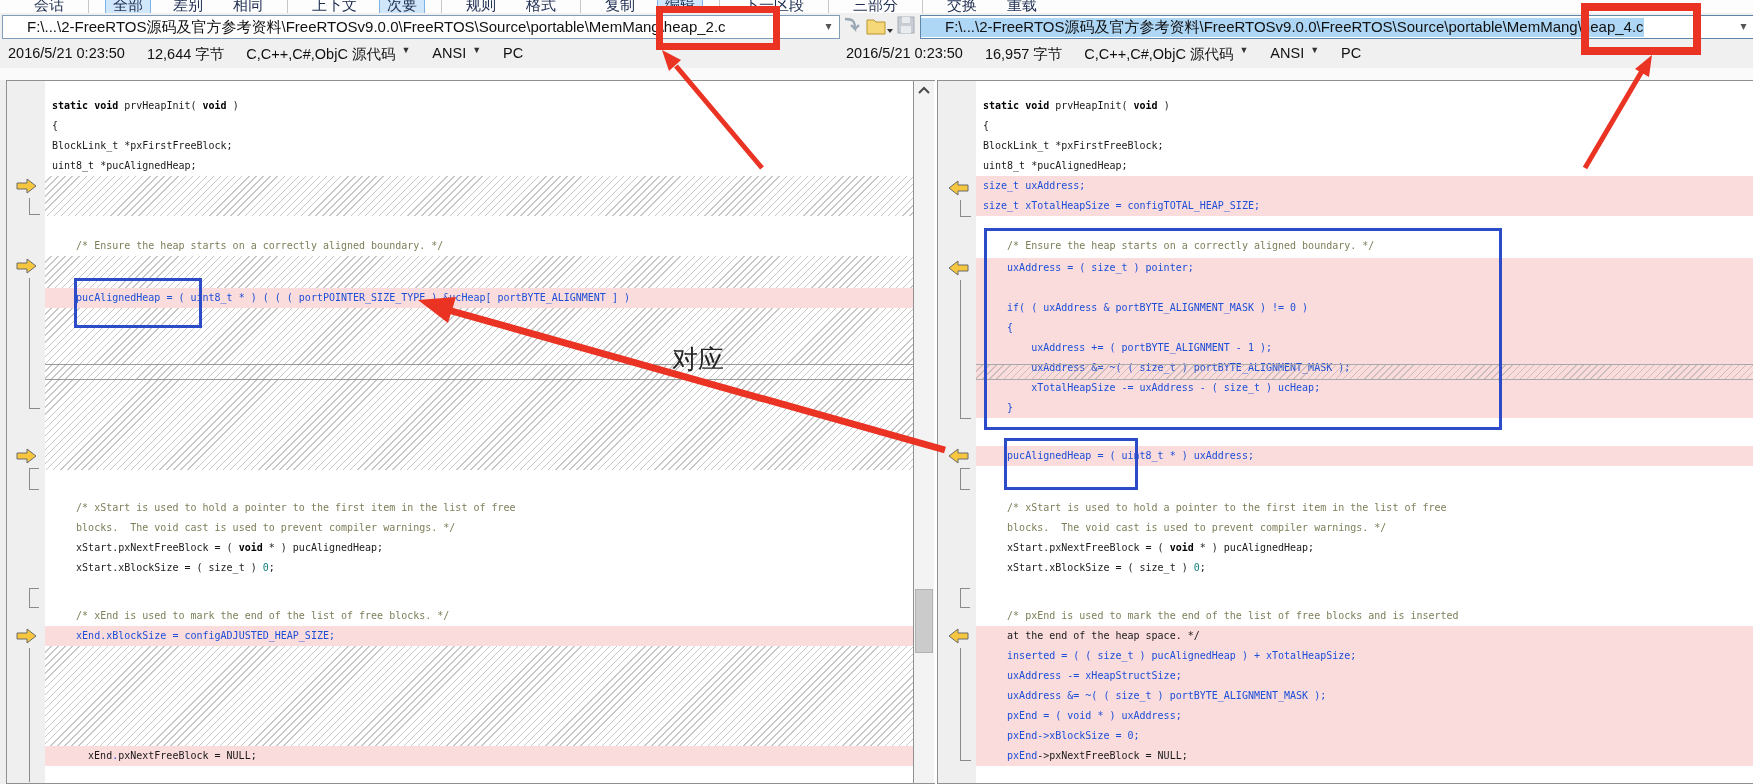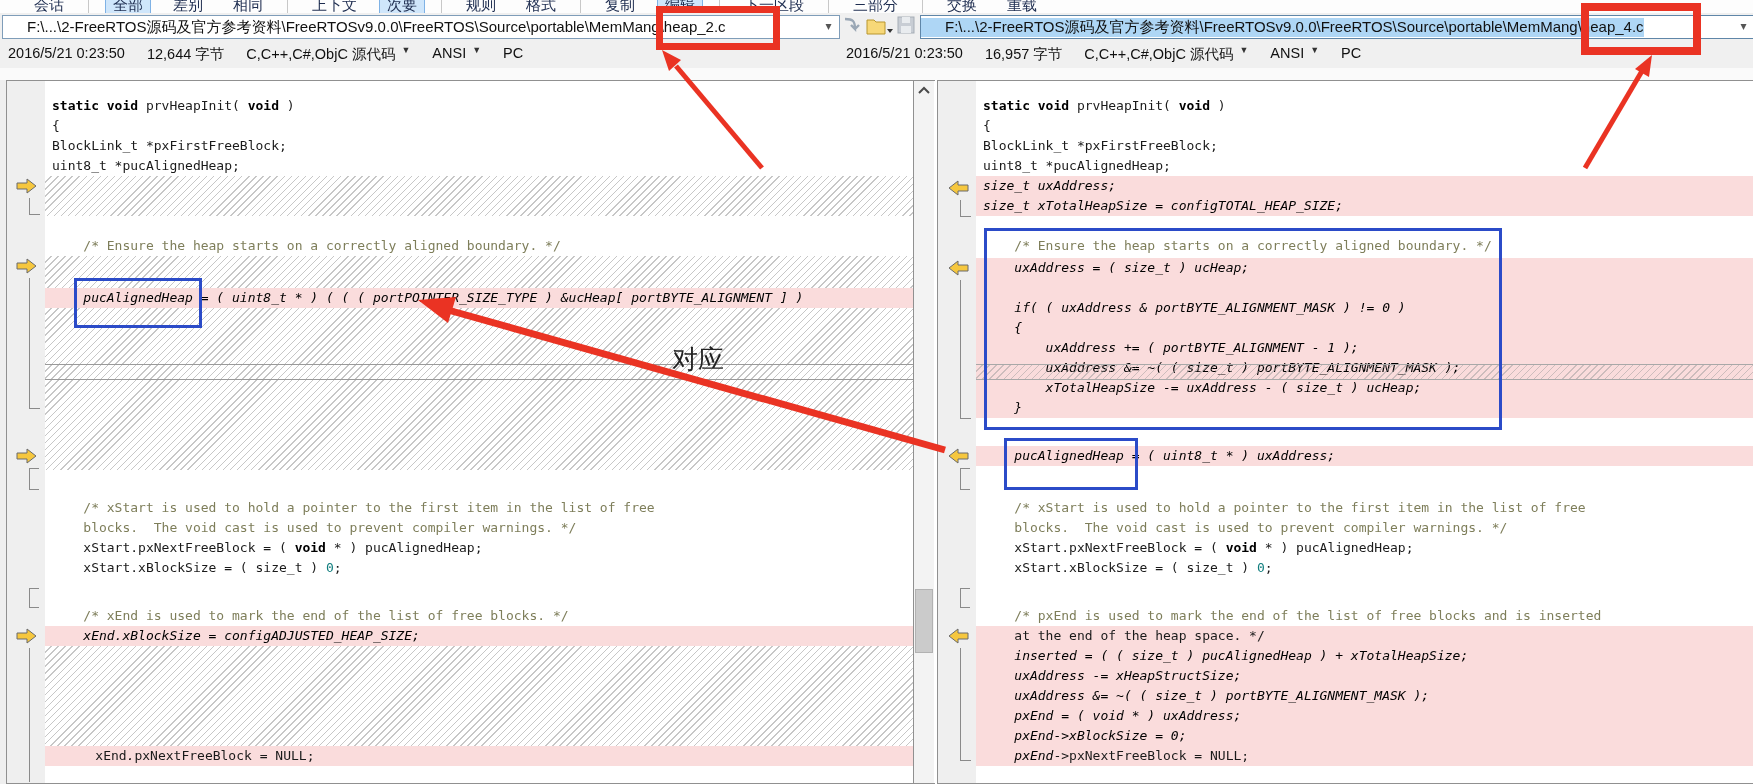--- a/index.html
+++ b/index.html
@@ -34,32 +34,32 @@
   .gutter{position:absolute;left:0;top:0;width:38px;height:702px;background:#efefef;}
   .codearea{position:absolute;top:0;bottom:0;overflow:hidden;background:#fff;}
   #code-left{left:38px;width:868px;}
   #code-right{left:38px;width:778px;}
   .vline-sb{position:absolute;left:906px;top:0;width:1px;height:702px;background:#909090;}
   #scrollbar{position:absolute;left:907px;top:0;width:20px;height:702px;background:#f3f3f3;}
   #sb-up{position:absolute;left:2px;top:2px;width:16px;height:16px;}
   #sb-thumb{position:absolute;left:1px;top:508px;width:18px;height:64px;background:#cbcbcb;border:1px solid #b2b2b2;box-sizing:border-box;}
   
   .row{position:absolute;left:0;right:0;height:20px;white-space:pre;
-       font-family:"DejaVu Sans Mono","Liberation Mono",monospace;font-size:13px;line-height:20px;color:#1a1a1a;padding-left:7px;}
+       font-family:"DejaVu Sans Mono","Liberation Mono",monospace;font-size:10px;line-height:20px;color:#1a1a1a;padding-left:7px;}
   .row.pink{background:#fadcdc;}
   .hatchrow{position:absolute;left:0;right:0;
        background:repeating-linear-gradient(135deg,#ffffff 0px,#ffffff 4px,#c7c7c7 4px,#c7c7c7 5px);}
   .bandrow{position:absolute;left:0;right:0;border-top:1px solid #9a9a9a;border-bottom:1px solid #9a9a9a;
        background:repeating-linear-gradient(135deg,#ffffff 0px,#ffffff 4px,#c7c7c7 4px,#c7c7c7 5px);box-sizing:border-box;}
   .bandoverlay{position:absolute;left:0;right:0;border-top:1px solid #a8a8a8;border-bottom:1px solid #a8a8a8;
        background:repeating-linear-gradient(135deg,rgba(255,255,255,0) 0 4px,rgba(150,150,150,.45) 4px 5px);
        box-sizing:border-box;z-index:5;}
   .seg-k{font-weight:bold;color:#000;}
   .seg-c{color:#7e7e5a;}
-  .seg-r{color:#000000;font-style:italic;}
+  .seg-r{color:#1d4ed8;}
   .seg-t{color:#0f7d7d;}
   .seg-p{color:#1a1a1a;}
   
   .gmark-arrow{position:absolute;left:8px;width:24px;height:15px;}
   .gmark-arrow svg{display:block;}
   .g-L{position:absolute;left:22px;width:10px;border-left:1px solid #8a8a8a;border-bottom:1px solid #8a8a8a;}
   .g-br{position:absolute;left:22px;width:9px;border-left:1px solid #8a8a8a;border-top:1px solid #8a8a8a;border-bottom:1px solid #8a8a8a;}
   .g-line{position:absolute;left:22px;width:9px;border-left:1px solid #8a8a8a;}
   
   .bluebox{position:absolute;border:3px solid #2b4bc8;z-index:40;background:transparent;}
@@ -249,21 +249,21 @@
       <div class="g-L" style="top: 567px; height: 112px;"></div>
     </div>
   <div class="codearea" id="code-right">
       <div class="row" style="top: 15px;"><span class="seg-k">static</span><span class="seg-p"> </span><span class="seg-k">void</span><span class="seg-p"> prvHeapInit( </span><span class="seg-k">void</span><span class="seg-p"> )</span></div>
       <div class="row" style="top: 35px;"><span class="seg-p">{</span></div>
       <div class="row" style="top: 55px;"><span class="seg-p">BlockLink_t *pxFirstFreeBlock;</span></div>
       <div class="row" style="top: 75px;"><span class="seg-p">uint8_t *pucAlignedHeap;</span></div>
       <div class="row pink" style="top: 95px;"><span class="seg-r">size_t uxAddress;</span></div>
       <div class="row pink" style="top: 115px;"><span class="seg-r">size_t xTotalHeapSize = configTOTAL_HEAP_SIZE;</span></div>
       <div class="row" style="top: 155px;"><span class="seg-c">    /* Ensure the heap starts on a correctly aligned boundary. */</span></div>
-      <div class="row pink" style="top: 177px;"><span class="seg-r">    uxAddress = ( size_t ) ucHeap;</span></div>
+      <div class="row pink" style="top: 177px;"><span class="seg-r">    uxAddress = ( size_t ) pointer;</span></div>
       <div class="row pink" style="top: 197px;"></div>
       <div class="row pink" style="top: 217px;"><span class="seg-r">    if( ( uxAddress &amp; portBYTE_ALIGNMENT_MASK ) != 0 )</span></div>
       <div class="row pink" style="top: 237px;"><span class="seg-r">    {</span></div>
       <div class="row pink" style="top: 257px;"><span class="seg-r">        uxAddress += ( portBYTE_ALIGNMENT - 1 );</span></div>
       <div class="row pink" style="top: 277px;"><span class="seg-r">        uxAddress &amp;= ~( ( size_t ) portBYTE_ALIGNMENT_MASK );</span></div>
       <div class="row pink" style="top: 297px;"><span class="seg-r">        xTotalHeapSize -= uxAddress - ( size_t ) ucHeap;</span></div>
       <div class="row pink" style="top: 317px;"><span class="seg-r">    }</span></div>
       <div class="row pink" style="top: 365px;"><span class="seg-r">    pucAlignedHeap = ( uint8_t * ) uxAddress;</span></div>
       <div class="row" style="top: 417px;"><span class="seg-c">    /* xStart is used to hold a pointer to the first item in the list of free</span></div>
       <div class="row" style="top: 437px;"><span class="seg-c">    blocks.  The void cast is used to prevent compiler warnings. */</span></div>

